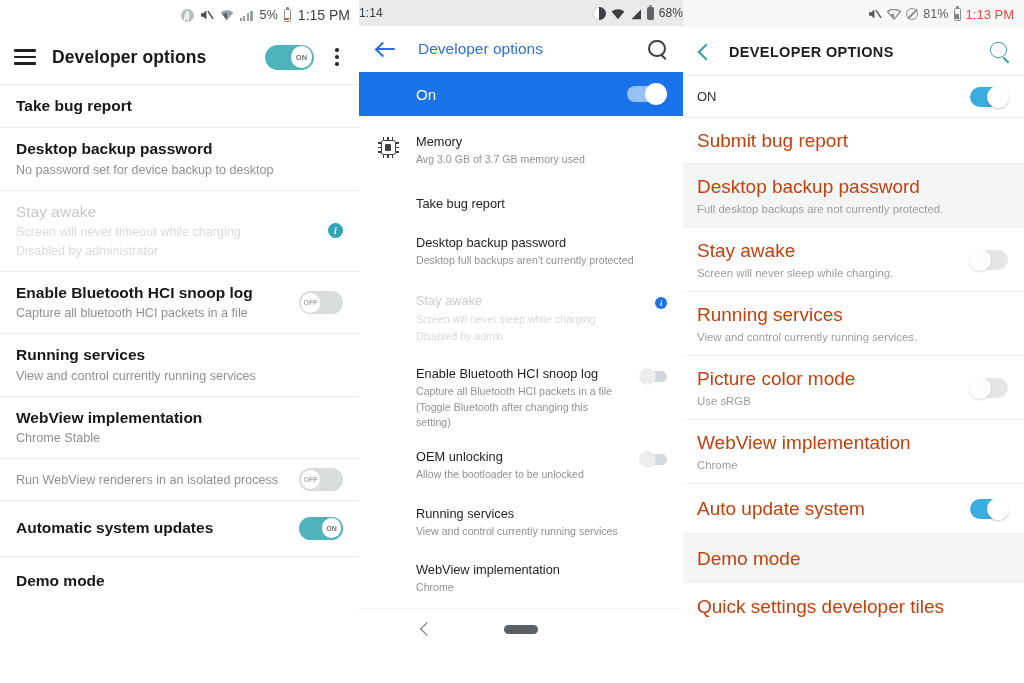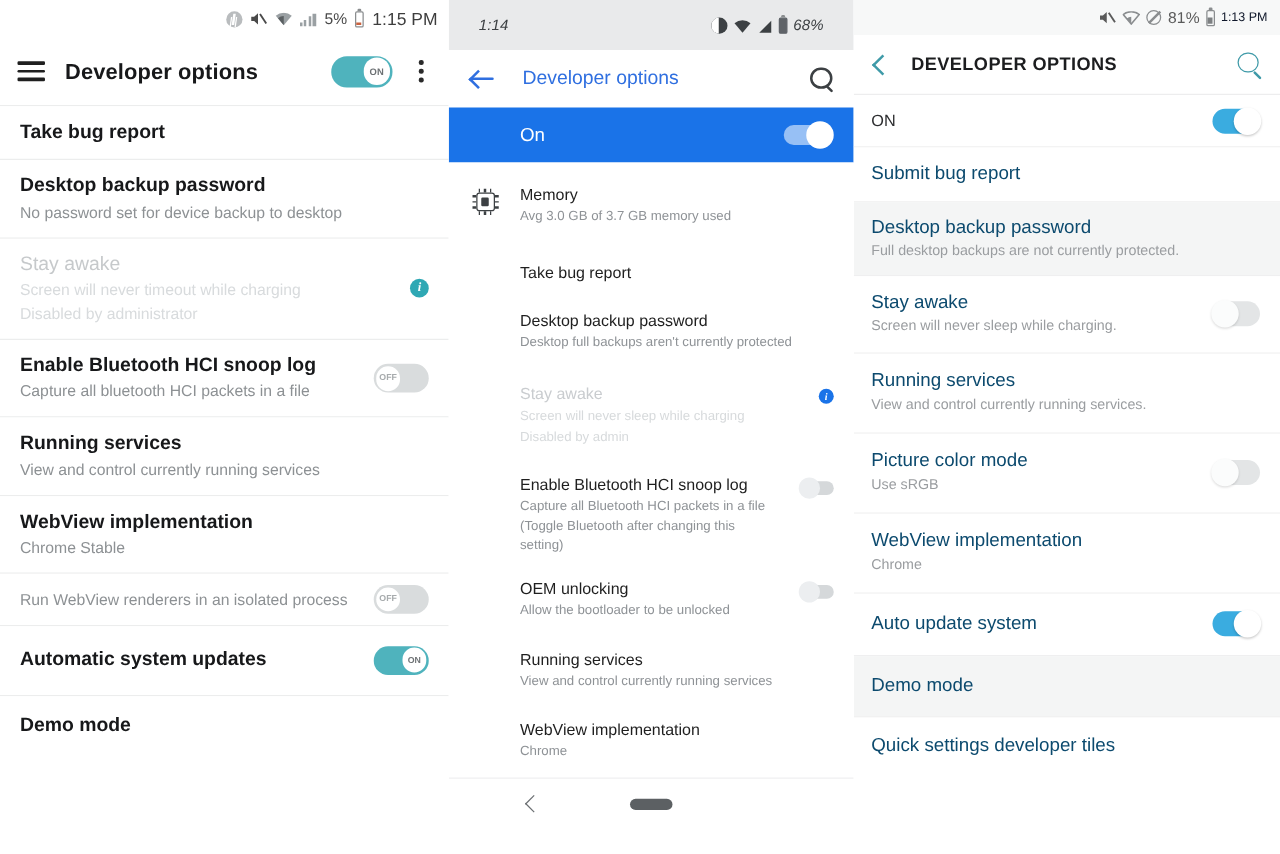--- a/index.html
+++ b/index.html
@@ -23,26 +23,26 @@
   .panel-b { width: 324px; }
   .panel-c { width: 341px; }
 
   
   .statusbar {
     display: flex; align-items: center;
     font-size: 12.5px;
     color: #4a4a4a;
   }
   .sb-a { height: 30px; background: #ffffff; justify-content: flex-end; padding-right: 9px; gap: 6px; }
-  .sb-b { height: 40px; background: #e9eaeb; justify-content: space-between; padding: 0 24px; color: #3c4043; font-size: 12px; font-style: italic; }
+  .sb-b { height: 26px; background: #e9eaeb; justify-content: space-between; padding: 0 0; color: #3c4043; font-size: 12px; }
   .sb-c { height: 28px; background: #f7f8f8; justify-content: flex-end; padding-right: 10px; gap: 5px; color: #5a5a5a; font-size: 12.5px; }
   .sb-icons { display: flex; align-items: flex-end; gap: 5px; }
   .sb-txt { letter-spacing: .1px; }
   .sb-time-a { font-size: 14px; color: #3d3d3d; margin-left: 1px; }
-  .sb-time-c { font-size: 10px; color: #0f172a; }
+  .sb-time-c { font-size: 13px; color: #ef4444; }
 
   
   .glyph { display:inline-block; position: relative; }
   .g-bt { width: 13px; height: 13px; border-radius: 50%; background: #b9bcbe; }
   .g-bt::after {
     content: ""; position: absolute; left: 5px; top: 2px;
     width: 2px; height: 9px; background: #fff;
     box-shadow: -2px 2px 0 -0.5px #fff, 2px 2px 0 -0.5px #fff;
     transform: skewX(-8deg);
   }
@@ -162,21 +162,21 @@
   .chip-icon .pins i.r { height:1.6px; width:3px; right:0; }
 
   .navbar-b { height: 42px; display: flex; align-items: center; justify-content: center; gap: 0; background: #fff; border-top: 1px solid #f0f0f1; position: relative; }
   .nav-back { position: absolute; left: 63px; width: 10px; height: 10px; border-left: 1.7px solid #6b6f72; border-bottom: 1.7px solid #6b6f72; transform: rotate(45deg); }
   .nav-home { width: 34px; height: 9px; border-radius: 5px; background: #5c6063; }
 
   
   .row-c { display: flex; align-items: center; padding: 0 16px 0 14px; background: #fff; border-bottom: 1px solid #efeff0; min-height: 36px; }
   .row-c.shade { background: #f4f5f5; }
   .row-c .txtcol { flex: 1 1 auto; padding: 10px 0; }
-  .row-c .t1 { font-size: 15px; color: #0c4a6e; line-height: 1.34; }
+  .row-c .t1 { font-size: 19px; color: #c2410c; line-height: 1.34; }
   .row-c .t2 { font-size: 11.4px; color: #9a9da0; line-height: 1.36; margin-top: 2px; }
   .row-c .t1.cap { font-size: 13px; color: #2c2d2f; }
   .stoggle { position: relative; width: 38px; height: 20px; border-radius: 11px; background: #3aace0; flex: 0 0 auto; margin-left: 12px; }
   .stoggle .knob { position:absolute; top:-1px; right:-1px; width: 22px; height: 22px; border-radius:50%; background:#fff; box-shadow: 0 1px 2px rgba(0,0,0,.22); }
   .stoggle.off { background: #e3e5e6; }
   .stoggle.off .knob { right:auto; left:-1px; background:#fbfcfc; box-shadow: 0 1px 2px rgba(0,0,0,.14); }
 </style>
 </head>
 <body>
 

